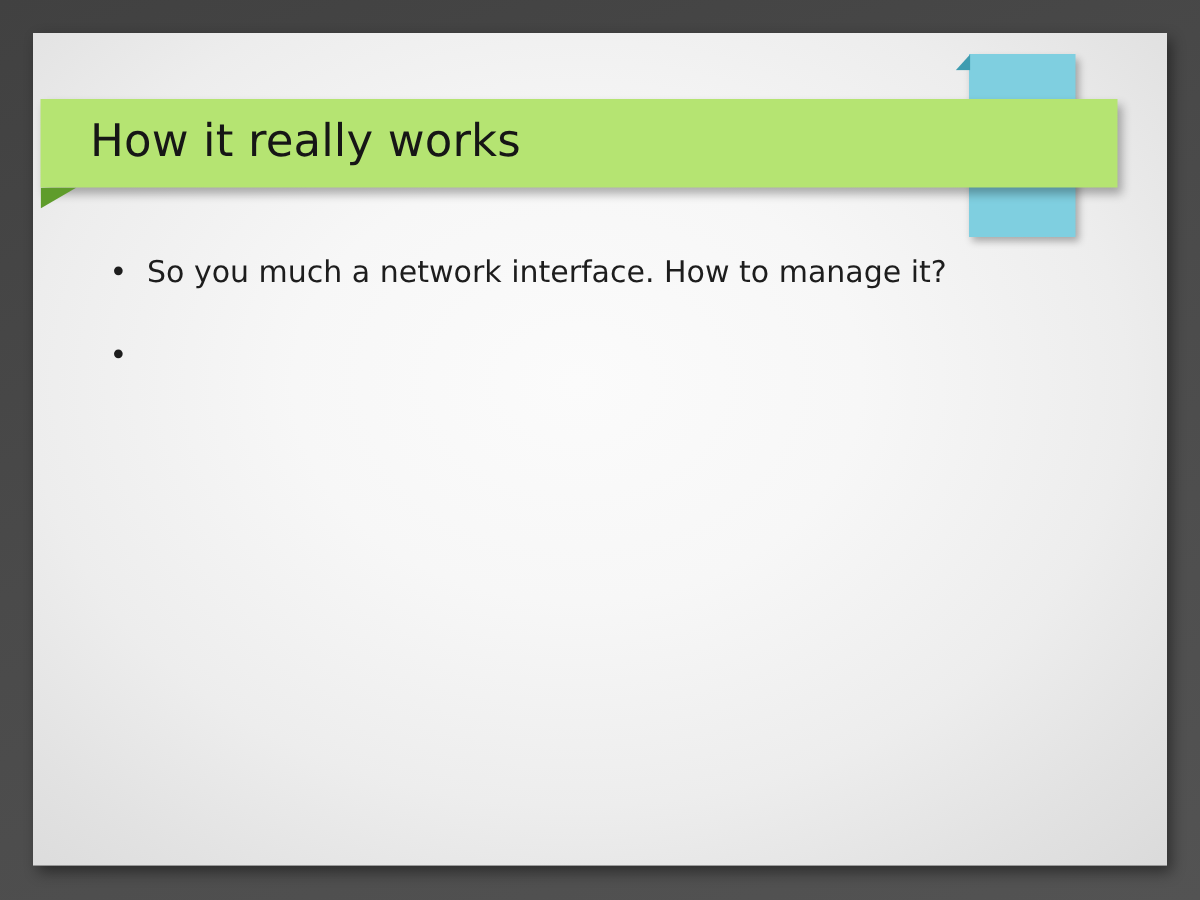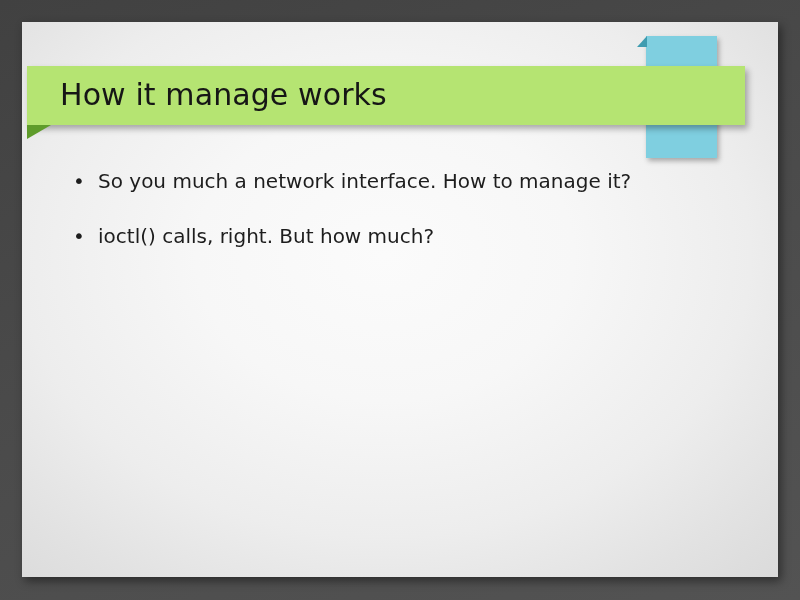--- a/index.html
+++ b/index.html
@@ -123,30 +123,29 @@
 <div id="stage">
 
   <div id="slide">
 
     <div id="blue-ribbon"></div>
     <div id="blue-ribbon-fold"></div>
 
     <div id="title-banner"></div>
     <div id="title-banner-fold"></div>
 
-    <div id="title-text">How it manage works</div>
+    <div id="title-text">How it really works</div>
 
     <div id="bullet-list">
 
       <div class="bullet-row">
         <span class="bullet-marker">•</span>
         <span class="bullet-text">So you much a network interface. How to manage it?</span>
       </div>
 
       <div class="bullet-row">
         <span class="bullet-marker">•</span>
-        <span class="bullet-text">ioctl() calls, right. But how much?</span>
       </div>
 
     </div>
 
   </div>
 </div>
 
 </body></html>

